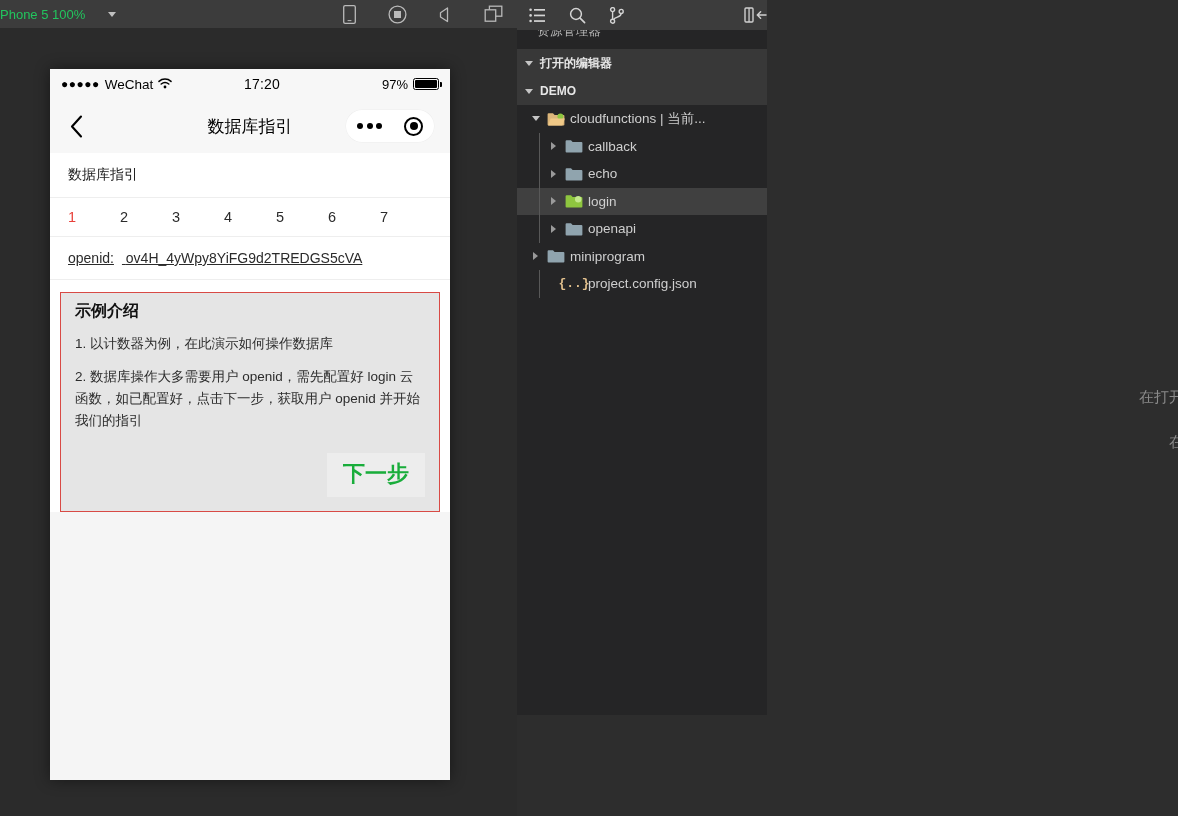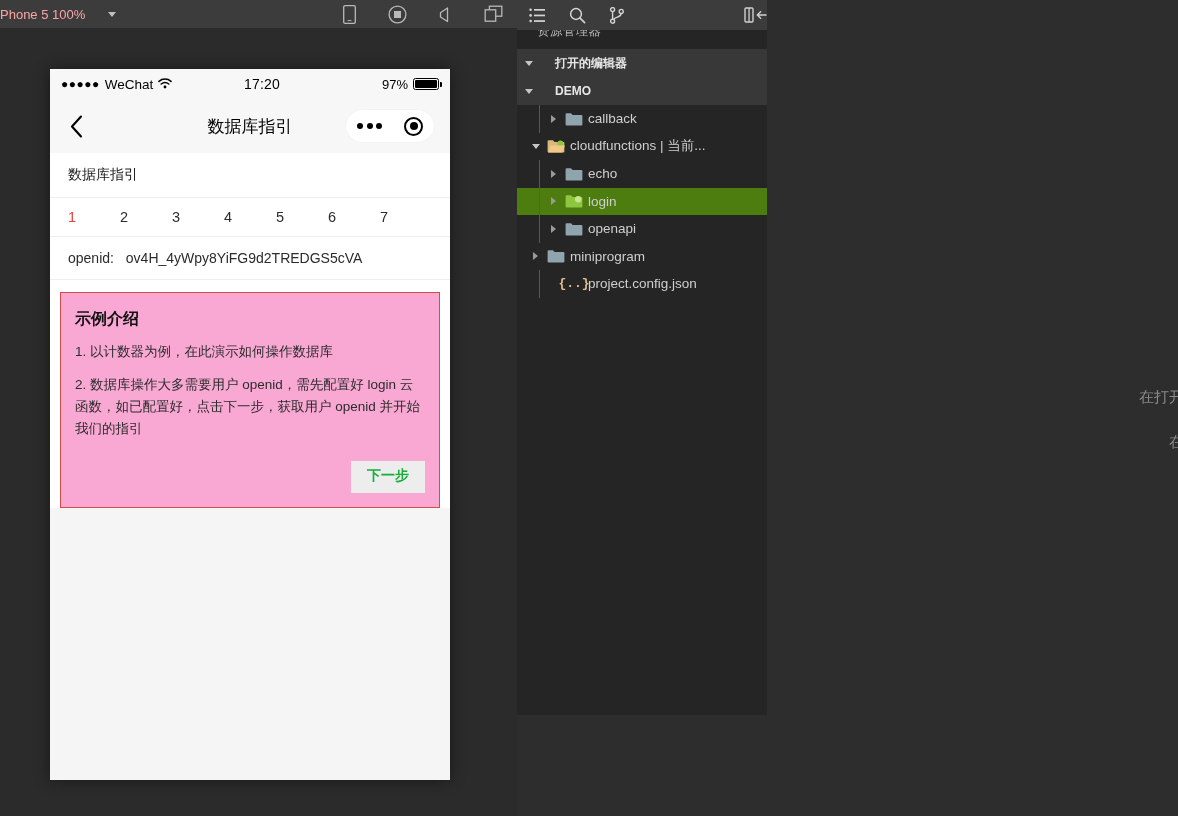--- a/index.html
+++ b/index.html
@@ -19,21 +19,21 @@
   }
   .sim-toolbar {
     position: absolute; left: 0; top: 0;
     width: 517px; height: 28px;
     background: #3c3c3c;
     display: flex; align-items: center;
   }
   .sim-device-select {
     margin-left: 0px; padding-left: 0px;
     display: flex; align-items: center; gap: 23px;
-    color: #fca5a5; font-size: 13px; white-space: nowrap;
+    color: #22c55e; font-size: 13px; white-space: nowrap;
     cursor: default;
   }
   .caret-down {
     width: 0; height: 0;
     border-left: 4px solid transparent;
     border-right: 4px solid transparent;
     border-top: 5px solid #c0c0c0;
     display: inline-block;
   }
   .sim-tool-icons {
@@ -111,37 +111,38 @@
     padding: 11px 18px;
     border-bottom: 1px solid #eeeeee;
   }
   .step { flex: 1; font-size: 14.5px; color: #2b2b2b; cursor: pointer; }
   .step.active { color: #e8403a; }
   .openid-row {
     padding: 13px 18px;
     font-size: 14px; color: #2b2b2b;
     border-bottom: 1px solid #eeeeee;
     white-space: nowrap;
+    text-decoration: underline;
   }
   .openid-label { margin-right: 8px; }
 
   .intro-card {
     margin: 12px 10px 12px 10px;
     border: 1px solid #d84a45;
-    background: #f9a8d4;
-    padding: 16px 14px 14px 14px;
+    background: #e5e5e5;
+    padding: 8px 14px 14px 14px;
     position: relative;
   }
   .intro-title { font-size: 16px; font-weight: bold; color: #111; margin-bottom: 11px; }
   .intro-line { font-size: 13.5px; color: #2c2c2c; line-height: 1.62; margin-bottom: 11px; }
   .intro-line:last-of-type { margin-bottom: 0; }
   .next-wrap { display: flex; justify-content: flex-end; margin-top: 22px; }
   .next-btn {
     background: #ededed; color: #19ad3b;
-    font-size: 14px; font-weight: bold;
+    font-size: 22px; font-weight: bold;
     padding: 6px 16px 8px 16px;
     cursor: pointer; border: none;
     font-family: inherit;
   }
   .vs-top-icons {
     position: absolute; left: 517px; top: 0;
     width: 261px; height: 30px;
     background: #3c3c3c;
     display: flex; align-items: center;
   }
@@ -158,38 +159,38 @@
     color: #cccccc; font-size: 13px;
   }
   .vs-sb-title {
     height: 35px; display: flex; align-items: center;
     padding-left: 20px; font-size: 12.5px; color: #bbbbbb;
     letter-spacing: 0.4px;
   }
   .vs-section {
     height: 28px; display: flex; align-items: center;
     background: #383838; color: #e7e7e7;
-    font-size: 12px; font-weight: bold; padding-left: 8px; gap: 19px;
+    font-size: 12px; font-weight: bold; padding-left: 8px; gap: 4px;
     cursor: pointer;
   }
   .tri {
     width: 0; height: 0; display: inline-block;
     border-left: 4.5px solid transparent; border-right: 4.5px solid transparent;
     border-top: 5.5px solid #c5c5c5; margin-right: 3px;
   }
   .tri.right {
     border-top: 4.5px solid transparent; border-bottom: 4.5px solid transparent;
     border-left: 5.5px solid #9a9a9a; border-right: none;
   }
   .tree-row {
     height: 27.5px; display: flex; align-items: center;
     font-size: 13.5px; color: #cfcfcf; cursor: pointer;
     position: relative; white-space: nowrap;
   }
-  .tree-row.selected { background: #4d7c0f; }
+  .tree-row.selected { background: #404040; }
   .tree-row .tri-slot { width: 16px; display: flex; align-items: center; justify-content: center; flex: 0 0 16px; }
   .tree-row .ico { width: 22px; display: flex; align-items: center; justify-content: center; flex: 0 0 22px; margin-right: 3px; }
   .tree-label { overflow: hidden; text-overflow: ellipsis; }
   .indent-guide {
     position: absolute; top: 0; bottom: 0; width: 1px; background: #585858;
   }
 
   
   .vs-editor {
     position: absolute; left: 767px; top: 0;
@@ -318,44 +319,44 @@
       <span class="tri"></span>
       <span>打开的编辑器</span>
     </div>
 
     <div class="vs-section">
       <span class="tri"></span>
       <span>DEMO</span>
     </div>
 
     <div id="tree">
-        <div class="tree-row" style="padding-left: 30px;">
-          <span class="indent-guide" style="left: 22px;"></span>
-          <span class="tri-slot">
-            <span class="tri right"></span>
-          </span>
-          <span class="ico">
-            <svg width="18" height="14" viewBox="0 0 18 14">
-              <path d="M0.6 2.2 a1 1 0 0 1 1-1 h4.4 l1.6 1.8 h8.8 a1 1 0 0 1 1 1 v8.6 a1 1 0 0 1 -1 1 h-14.8 a1 1 0 0 1 -1 -1 z" fill="#90a4ae"></path>
-            </svg>
-          </span>
-          <span class="tree-label">callback</span>
-        </div>
         <div class="tree-row" style="padding-left: 12px;">
           <span class="tri-slot">
             <span class="tri"></span>
           </span>
           <span class="ico">
             <svg width="18" height="14" viewBox="0 0 18 14">
               <path d="M0.6 2.2 a1 1 0 0 1 1-1 h4.4 l1.6 1.8 h8.8 a1 1 0 0 1 1 1 v8.6 a1 1 0 0 1 -1 1 h-14.8 a1 1 0 0 1 -1 -1 z" fill="#dcb67a"></path>
               <circle cx="13.4" cy="4.6" r="3" fill="#8ec63f"></circle>
               <path d="M1.2 13.6 L3.6 6.4 h14.2 l-2.4 7.2 z" fill="#f0c987"></path>
             </svg>
           </span>
           <span class="tree-label">cloudfunctions | 当前...</span>
+        </div>
+        <div class="tree-row" style="padding-left: 30px;">
+          <span class="indent-guide" style="left: 22px;"></span>
+          <span class="tri-slot">
+            <span class="tri right"></span>
+          </span>
+          <span class="ico">
+            <svg width="18" height="14" viewBox="0 0 18 14">
+              <path d="M0.6 2.2 a1 1 0 0 1 1-1 h4.4 l1.6 1.8 h8.8 a1 1 0 0 1 1 1 v8.6 a1 1 0 0 1 -1 1 h-14.8 a1 1 0 0 1 -1 -1 z" fill="#90a4ae"></path>
+            </svg>
+          </span>
+          <span class="tree-label">callback</span>
         </div>
         <div class="tree-row" style="padding-left: 30px;">
           <span class="indent-guide" style="left: 22px;"></span>
           <span class="tri-slot">
             <span class="tri right"></span>
           </span>
           <span class="ico">
             <svg width="18" height="14" viewBox="0 0 18 14">
               <path d="M0.6 2.2 a1 1 0 0 1 1-1 h4.4 l1.6 1.8 h8.8 a1 1 0 0 1 1 1 v8.6 a1 1 0 0 1 -1 1 h-14.8 a1 1 0 0 1 -1 -1 z" fill="#90a4ae"></path>
             </svg>

